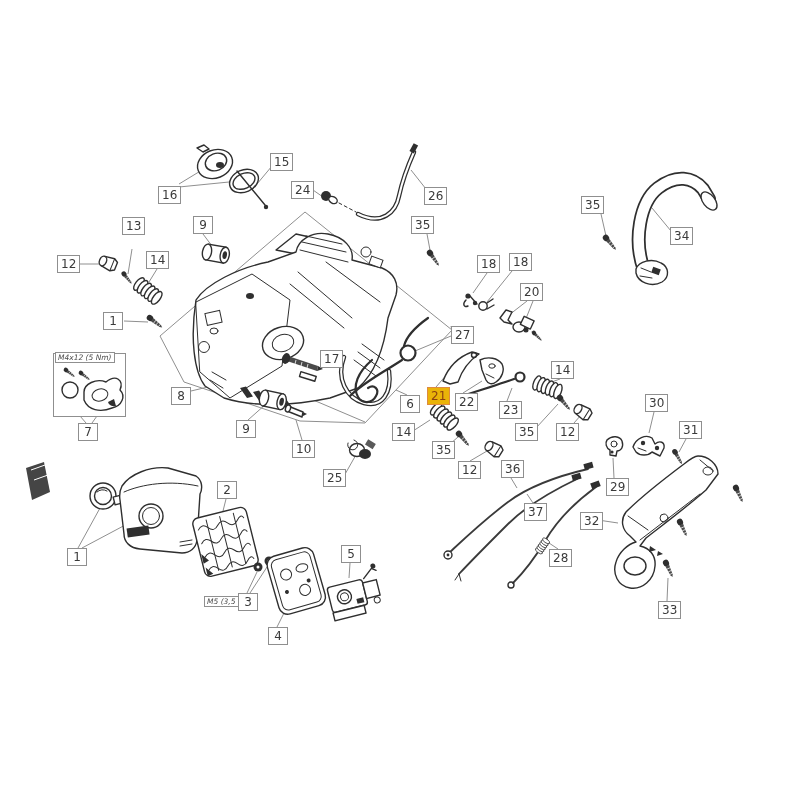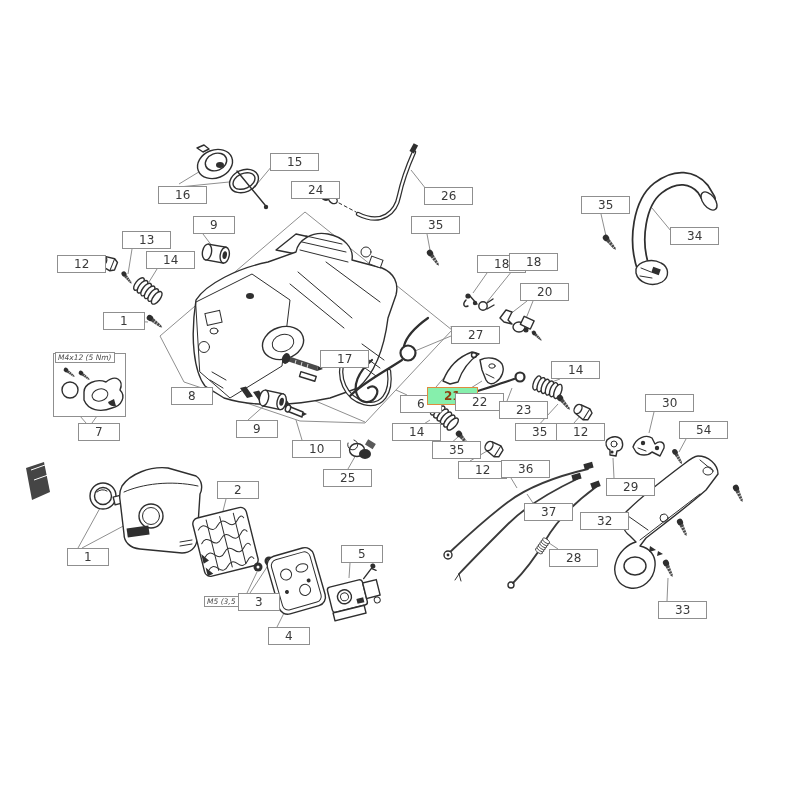--- a/index.html
+++ b/index.html
@@ -1,22 +1,22 @@
 <!DOCTYPE html>
 <html><head>
 <meta charset="utf-8">
 <style>
   html,body{margin:0;padding:0;background:#ffffff;}
   #canvas{position:relative;width:800px;height:800px;background:#ffffff;overflow:hidden;
           font-family:"DejaVu Sans","Liberation Sans",sans-serif;}
   #art{position:absolute;left:0;top:0;}
   .co{position:absolute;box-sizing:border-box;min-width:20px;height:18px;line-height:16px;
-      padding:0 16px;text-align:center;background:#ffffff;border:1px solid #8f8f8f;
+      padding:0 3px;text-align:center;background:#ffffff;border:1px solid #8f8f8f;
       color:#3a3a3a;font-size:12px;z-index:5;}
-  .co.hl{background:#86efac;border-color:#DE8B3F;color:#8C4010;font-weight:bold;}
+  .co.hl{background:#eab308;border-color:#DE8B3F;color:#8C4010;font-weight:normal;}
   .tq{position:absolute;box-sizing:border-box;height:11px;line-height:9px;padding:0 2px;
       background:#ffffff;border:1px solid #8f8f8f;color:#4a4a4a;font-size:7.5px;
       font-style:italic;z-index:5;white-space:nowrap;}
   .gbox{position:absolute;border:1px solid #8f8f8f;background:transparent;z-index:1;}
   svg .ln{stroke:#2f2f2f;fill:none;stroke-width:1.4;stroke-linecap:round;stroke-linejoin:round;}
   svg .lt{stroke:#2f2f2f;fill:none;stroke-width:1;stroke-linecap:round;}
   svg .fw{fill:#ffffff;}
   svg .dk{fill:#2f2f2f;stroke:none;}
   svg .ld{stroke:#8f8f8f;stroke-width:1;fill:none;}
   svg .tube{stroke:#2f2f2f;fill:none;stroke-width:14;stroke-linecap:round;}
@@ -395,21 +395,21 @@
 <div class="tq" style="left:204px;top:596px">M5 (3,5 Nm)</div>
 
 <div class="co" style="left:158px;top:186px">16</div>
 <div class="co" style="left:270px;top:153px">15</div>
 <div class="co" style="left:291px;top:181px">24</div>
 <div class="co" style="left:424px;top:187px">26</div>
 <div class="co" style="left:411px;top:216px">35</div>
 <div class="co" style="left:581px;top:196px">35</div>
 <div class="co" style="left:670px;top:227px">34</div>
 <div class="co" style="left:193px;top:216px">9</div>
-<div class="co" style="left:122px;top:231px">13</div>
+<div class="co" style="left:122px;top:217px">13</div>
 <div class="co" style="left:57px;top:255px">12</div>
 <div class="co" style="left:146px;top:251px">14</div>
 <div class="co" style="left:103px;top:312px">1</div>
 <div class="co" style="left:477px;top:255px">18</div>
 <div class="co" style="left:509px;top:253px">18</div>
 <div class="co" style="left:520px;top:283px">20</div>
 <div class="co" style="left:451px;top:326px">27</div>
 <div class="co" style="left:320px;top:350px">17</div>
 <div class="co" style="left:171px;top:387px">8</div>
 <div class="co" style="left:78px;top:423px">7</div>
@@ -424,21 +424,21 @@
 <div class="co" style="left:432px;top:441px">35</div>
 <div class="co" style="left:458px;top:461px">12</div>
 <div class="co" style="left:551px;top:361px">14</div>
 <div class="co" style="left:515px;top:423px">35</div>
 <div class="co" style="left:556px;top:423px">12</div>
 <div class="co" style="left:501px;top:460px">36</div>
 <div class="co" style="left:524px;top:503px">37</div>
 <div class="co" style="left:549px;top:549px">28</div>
 <div class="co" style="left:606px;top:478px">29</div>
 <div class="co" style="left:645px;top:394px">30</div>
-<div class="co" style="left:679px;top:421px">54</div>
+<div class="co" style="left:679px;top:421px">31</div>
 <div class="co" style="left:580px;top:512px">32</div>
 <div class="co" style="left:658px;top:601px">33</div>
 <div class="co" style="left:67px;top:548px">1</div>
 <div class="co" style="left:217px;top:481px">2</div>
 <div class="co" style="left:238px;top:593px">3</div>
 <div class="co" style="left:268px;top:627px">4</div>
 <div class="co" style="left:341px;top:545px">5</div>
 
 </div>
 

